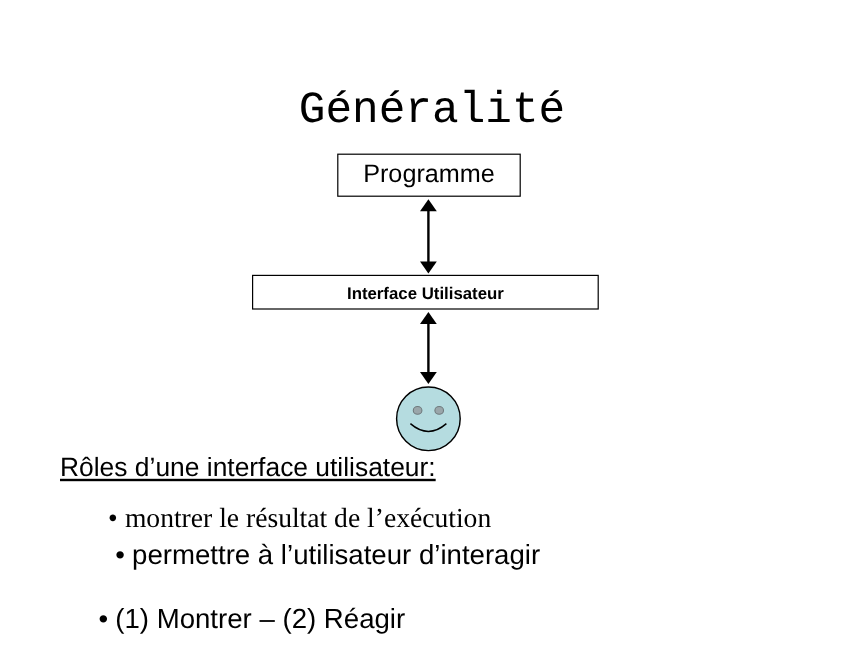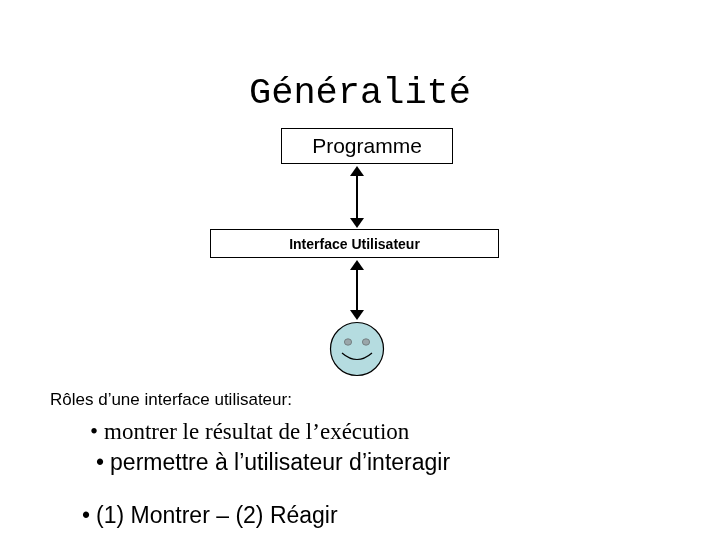--- a/index.html
+++ b/index.html
@@ -48,21 +48,21 @@
     background: #ffffff;
     display: flex;
     align-items: center;
     justify-content: center;
     white-space: nowrap;
   }
 
   #box-programme {
     left: 281px;
     top: 128px;
-    width: 172px;
+    width: 153px;
     height: 36px;
     font-size: 21px;
   }
 
   #box-interface {
     left: 210px;
     top: 229px;
     width: 289px;
     height: 29px;
     font-size: 14px;
@@ -117,24 +117,25 @@
     left: 329px;
     top: 321px;
     width: 56px;
     height: 56px;
   }
 
   
   #roles-heading {
     position: absolute;
     left: 50px;
-    top: 385px;
-    font-size: 17px;
+    top: 375px;
+    font-size: 22px;
     line-height: 30px;
     white-space: nowrap;
+    text-decoration: underline;
   }
 
   .bullet-line {
     position: absolute;
     left: 86px;
     font-size: 23px;
     line-height: 30px;
     white-space: nowrap;
   }
   .bullet-line .bullet-mark {

